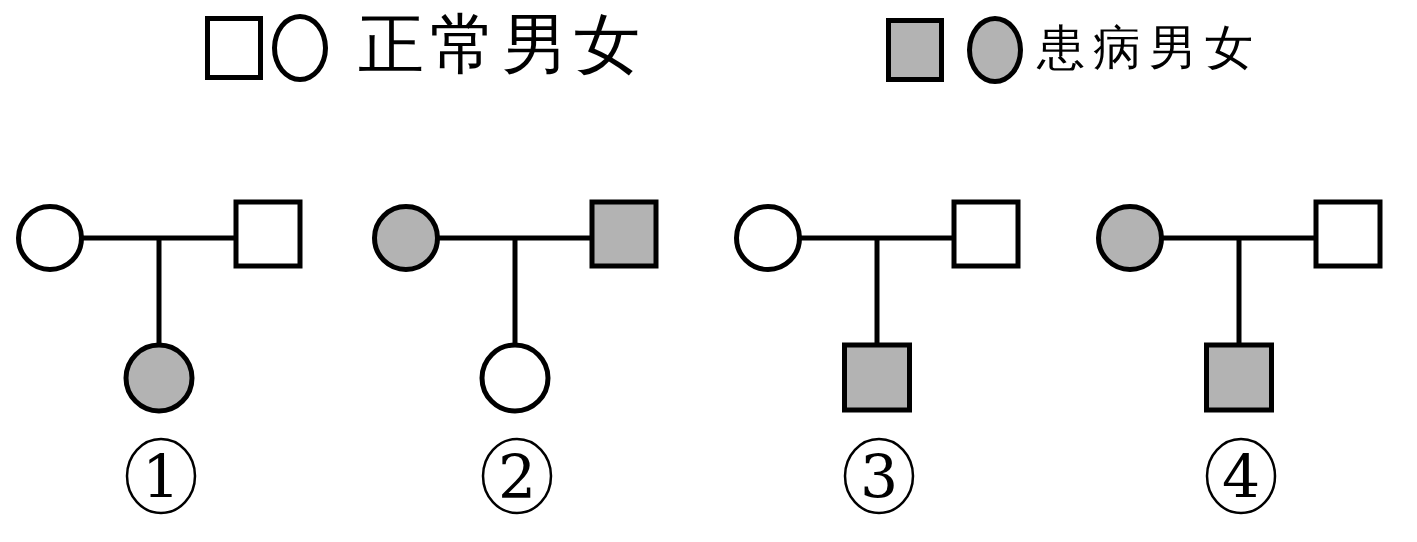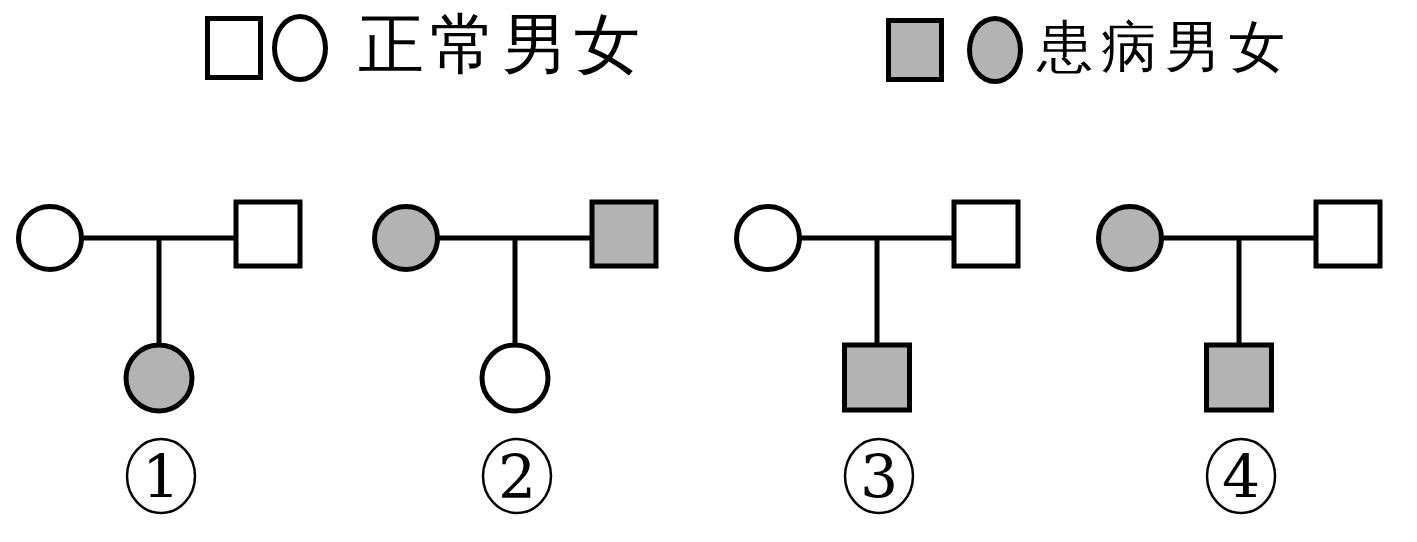--- a/index.html
+++ b/index.html
@@ -35,21 +35,21 @@
 
   .legend-label {
     font-size: 66px;
     line-height: 1;
     letter-spacing: 6px;
     color: #000;
     white-space: nowrap;
     margin-top: -6px;
   }
   #legend-normal .legend-label { margin-left: 30px; }
-  #legend-affected .legend-label { margin-left: 14px; font-size: 56px; letter-spacing: 8px; }
+  #legend-affected .legend-label { margin-left: 14px; font-size: 48px; letter-spacing: 8px; }
 
   
   #pedigree-row { position: absolute; left: 0; top: 0; width: 100%; height: 100%; }
   svg.pedigree { position: absolute; top: 180px; overflow: visible; }
   .label-digit {
     font-family: "DejaVu Serif", "Liberation Serif", serif;
     font-size: 60px;
   }
 </style>
 </head>

